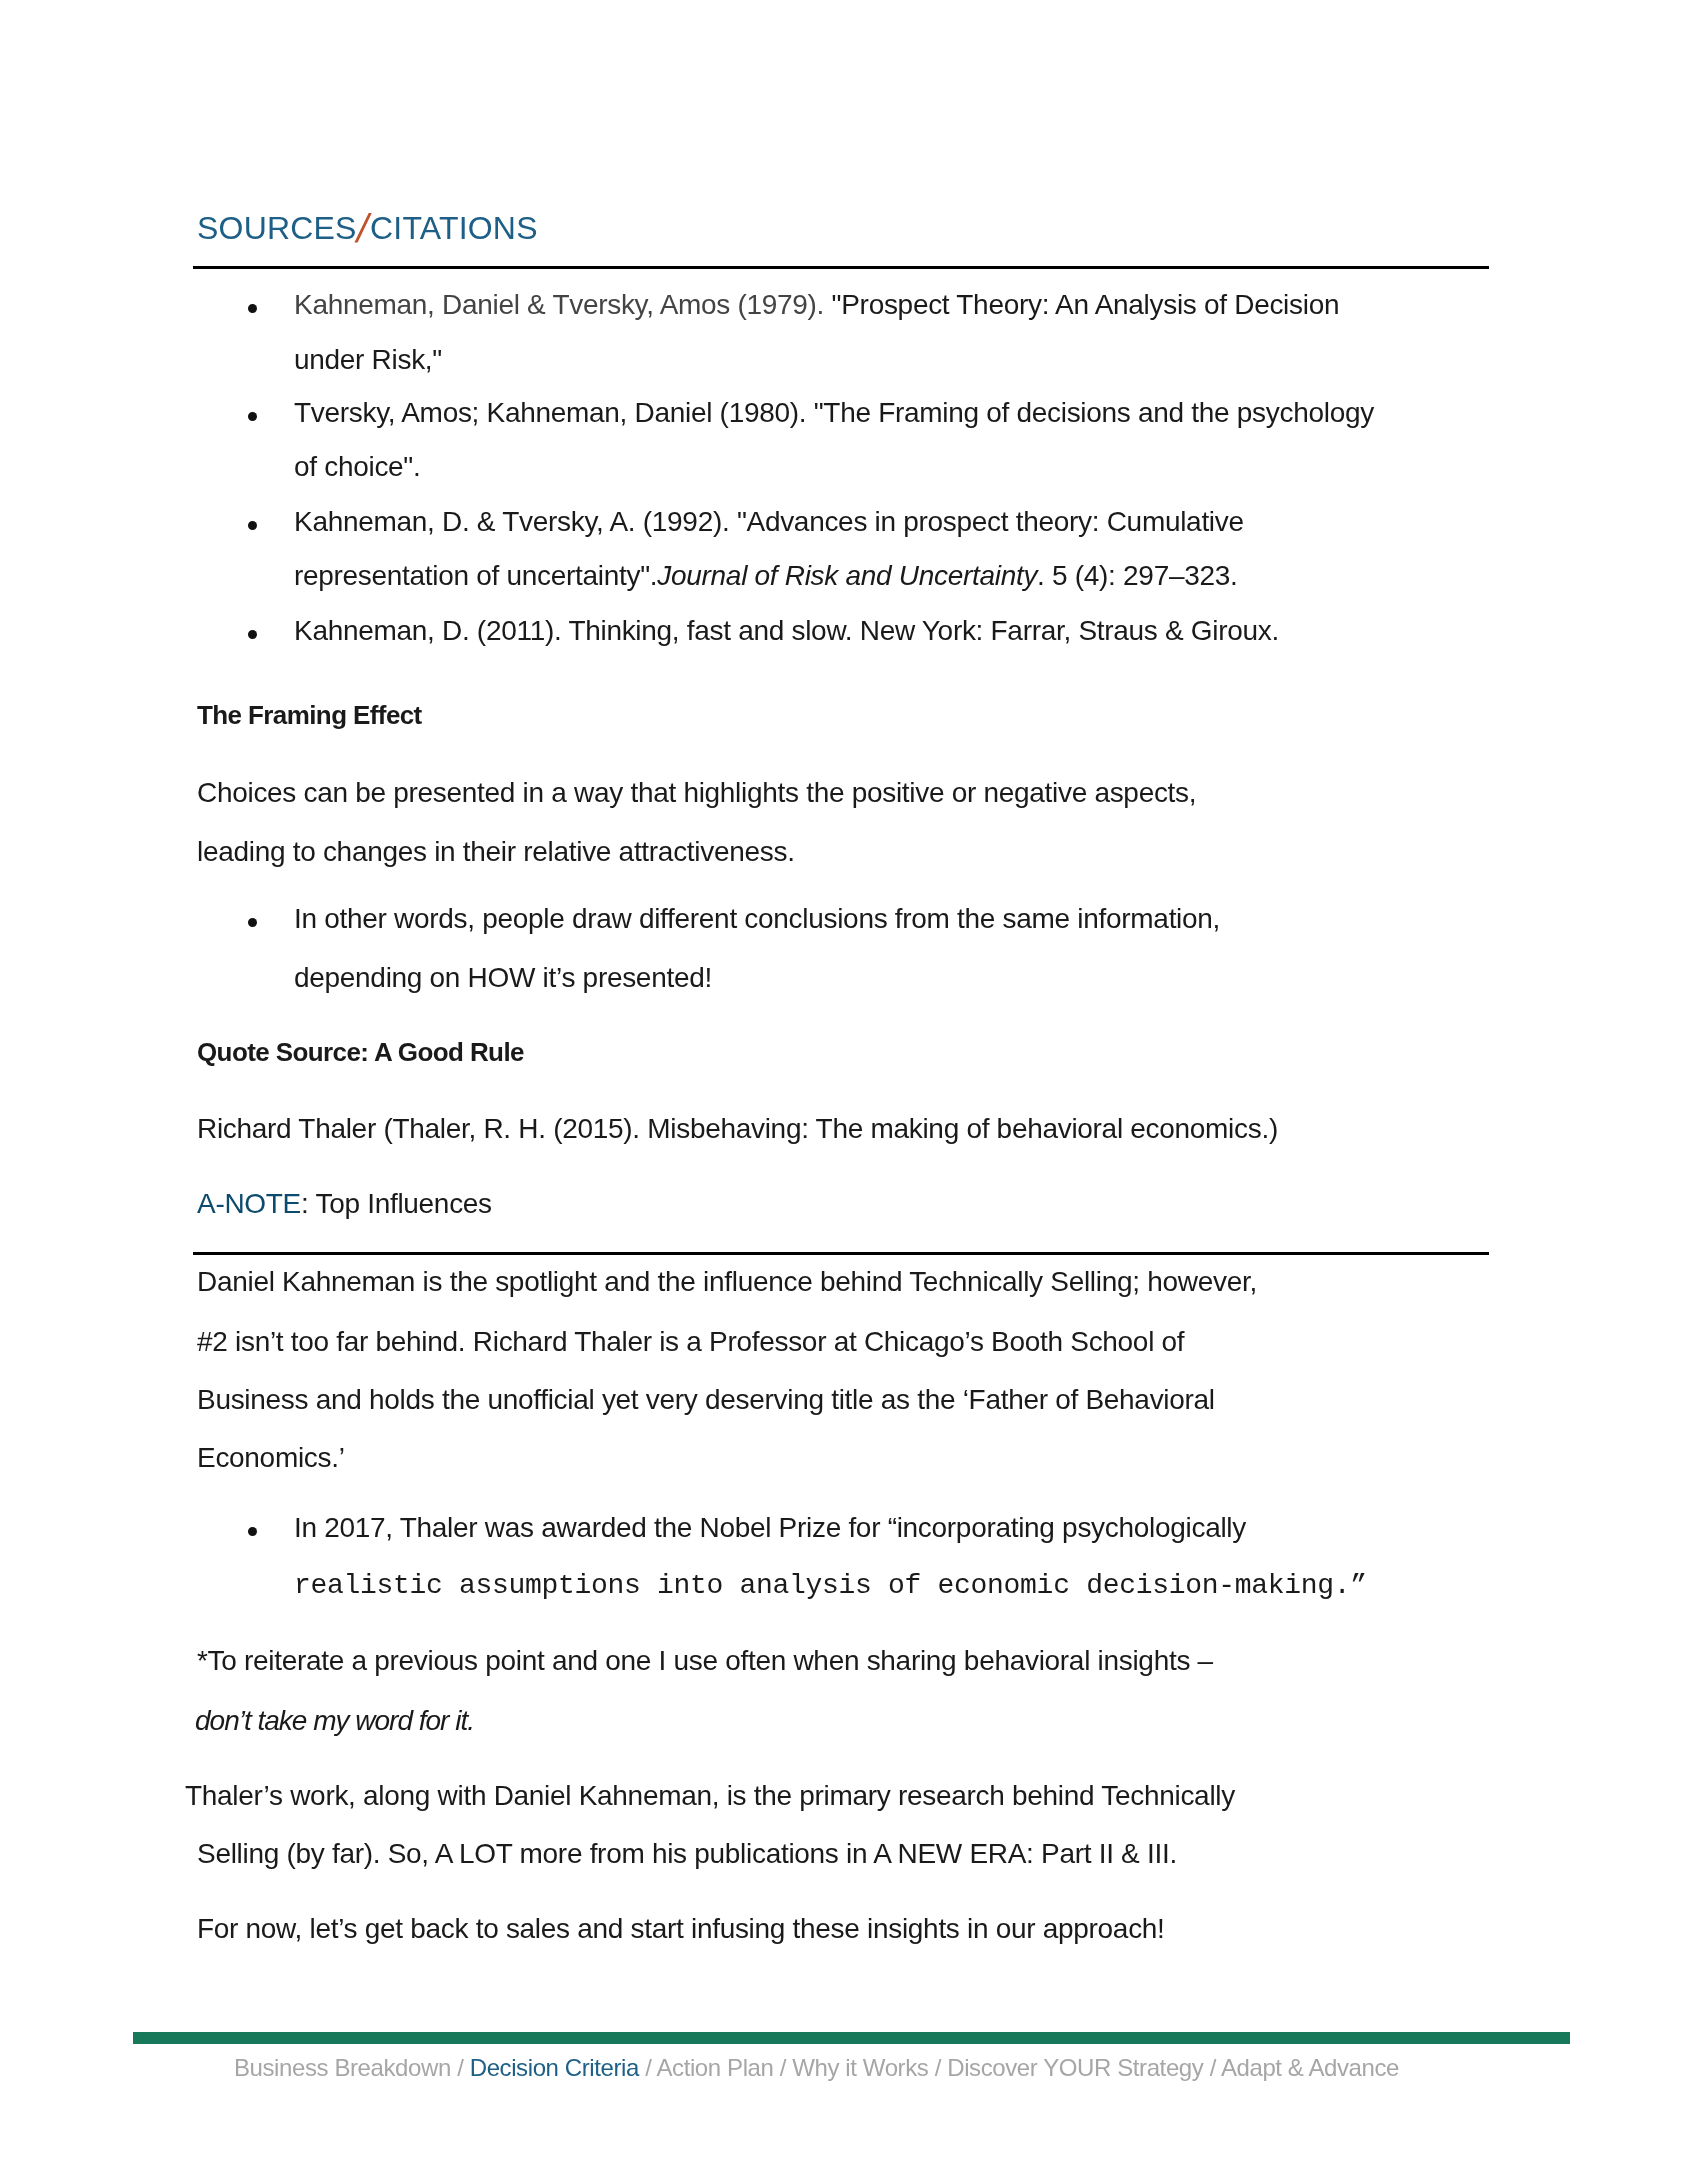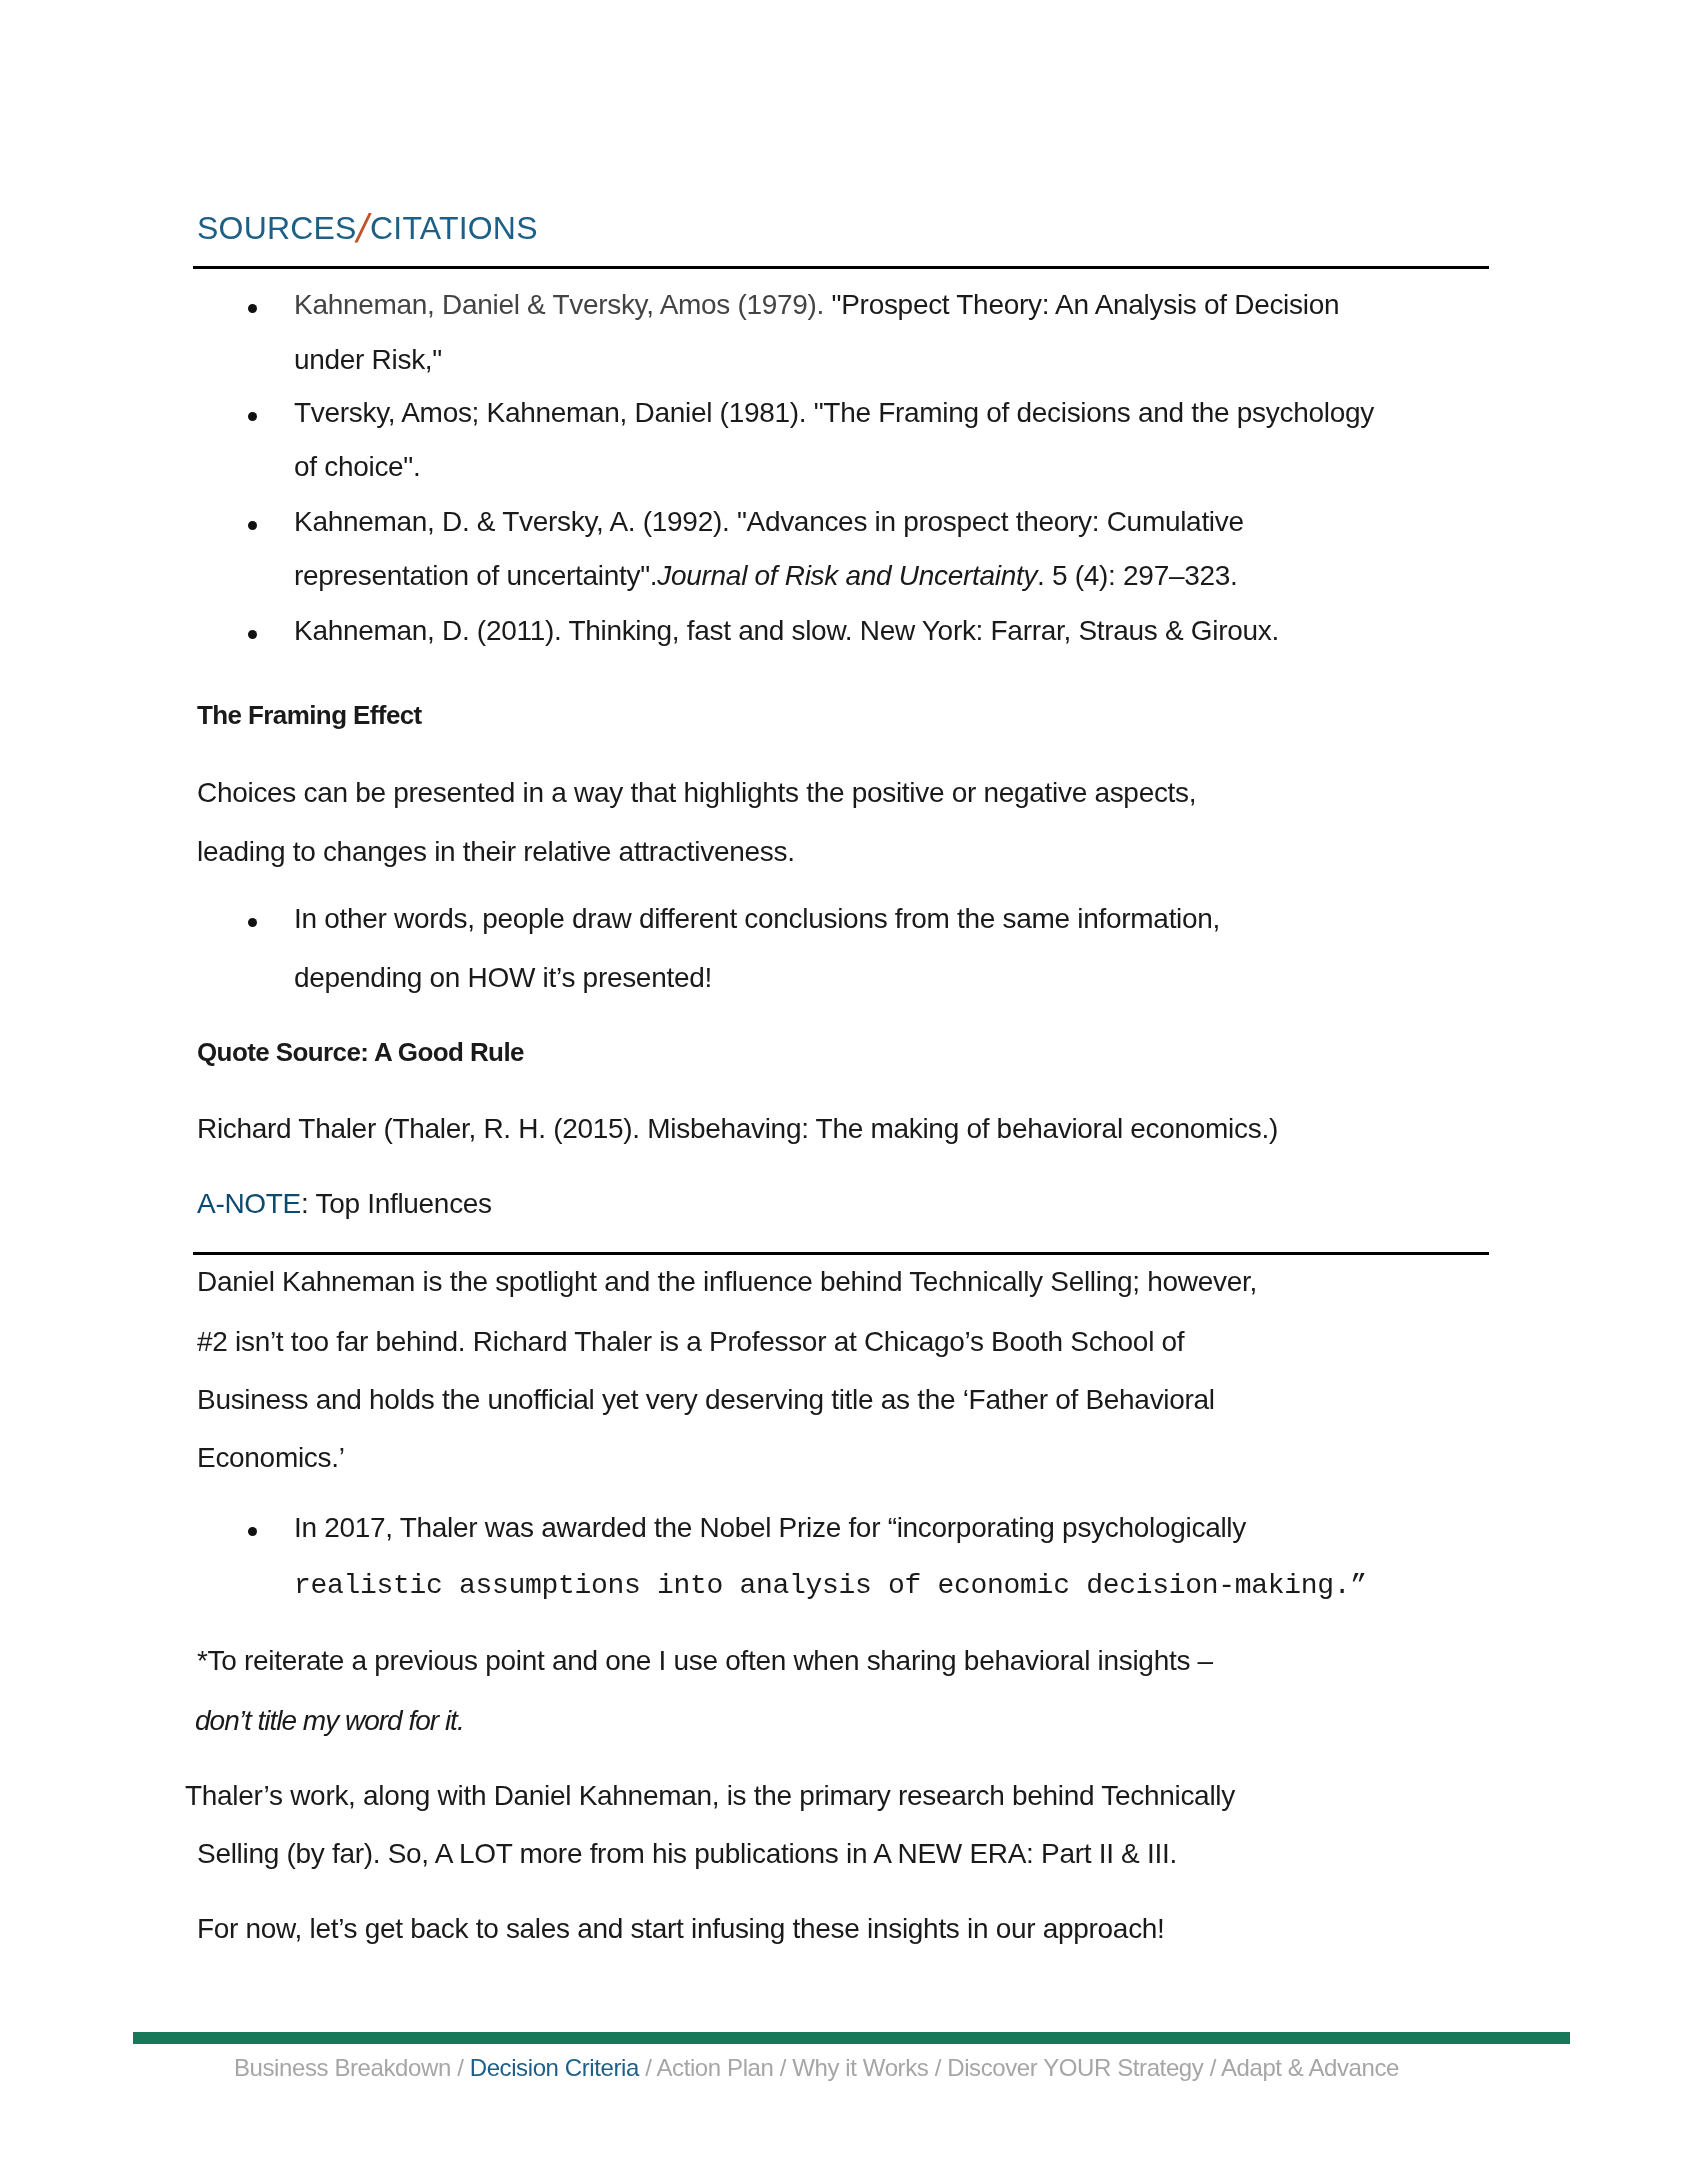--- a/index.html
+++ b/index.html
@@ -29,21 +29,21 @@
 <div>
   <div>
     <span class="bullet" style="left:248px; top:304px;"></span>
     <div class="ln" style="left:294px; top:291px;">
       <span class="gray">Kahneman, Daniel &amp; Tversky, Amos (1979). </span><span>"Prospect Theory: An Analysis of Decision</span>
     </div>
     <div class="ln" style="left:294px; top:346px;">under Risk,"</div>
   </div>
   <div>
     <span class="bullet" style="left:248px; top:412px;"></span>
-    <div class="ln" style="left:294px; top:399px;">Tversky, Amos; Kahneman, Daniel (1981). "The Framing of decisions and the psychology</div>
+    <div class="ln" style="left:294px; top:399px;">Tversky, Amos; Kahneman, Daniel (1980). "The Framing of decisions and the psychology</div>
     <div class="ln" style="left:294px; top:453px;">of choice".</div>
   </div>
   <div>
     <span class="bullet" style="left:248px; top:521px;"></span>
     <div class="ln" style="left:294px; top:508px;">Kahneman, D. &amp; Tversky, A. (1992). "Advances in prospect theory: Cumulative</div>
     <div class="ln" style="left:294px; top:562px;">
       <span>representation of uncertainty".</span><span class="it">Journal of Risk and Uncertainty</span><span>. 5 (4): 297–323.</span>
     </div>
   </div>
   <div>
@@ -70,21 +70,21 @@
 <div class="ln" style="left:197px; top:1268px;">Daniel Kahneman is the spotlight and the influence behind Technically Selling; however,</div>
 <div class="ln" style="left:197px; top:1328px;">#2 isn’t too far behind. Richard Thaler is a Professor at Chicago’s Booth School of</div>
 <div class="ln" style="left:197px; top:1386px;">Business and holds the unofficial yet very deserving title as the ‘Father of Behavioral</div>
 <div class="ln" style="left:197px; top:1444px;">Economics.’</div>
 
 <span class="bullet" style="left:248px; top:1527px;"></span>
 <div class="ln" style="left:294px; top:1514px;">In 2017, Thaler was awarded the Nobel Prize for “incorporating psychologically</div>
 <div class="ln" style="left:294px; top:1572px;font-family:Liberation Mono, monospace;">realistic assumptions into analysis of economic decision-making.”</div>
 
 <div class="ln" style="left:197px; top:1647px;">*To reiterate a previous point and one I use often when sharing behavioral insights –</div>
-<div class="ln it" style="left:195px; top:1707px; letter-spacing:-1px;">don’t title my word for it.</div>
+<div class="ln it" style="left:195px; top:1707px; letter-spacing:-1px;">don’t take my word for it.</div>
 
 <div class="ln" style="left:185px; top:1782px;">Thaler’s work, along with Daniel Kahneman, is the primary research behind Technically</div>
 <div class="ln" style="left:197px; top:1840px;">Selling (by far). So, A LOT more from his publications in A NEW ERA: Part II &amp; III.</div>
 <div class="ln" style="left:197px; top:1915px;">For now, let’s get back to sales and start infusing these insights in our approach!</div>
 
 <div class="green-bar"></div>
 <div class="footer">
   <span>Business Breakdown</span><span> / </span><span class="active">Decision Criteria</span><span> / </span><span>Action Plan</span><span> / </span><span>Why it Works</span><span> / </span><span>Discover YOUR Strategy</span><span> / </span><span>Adapt &amp; Advance</span>
 </div>
 

